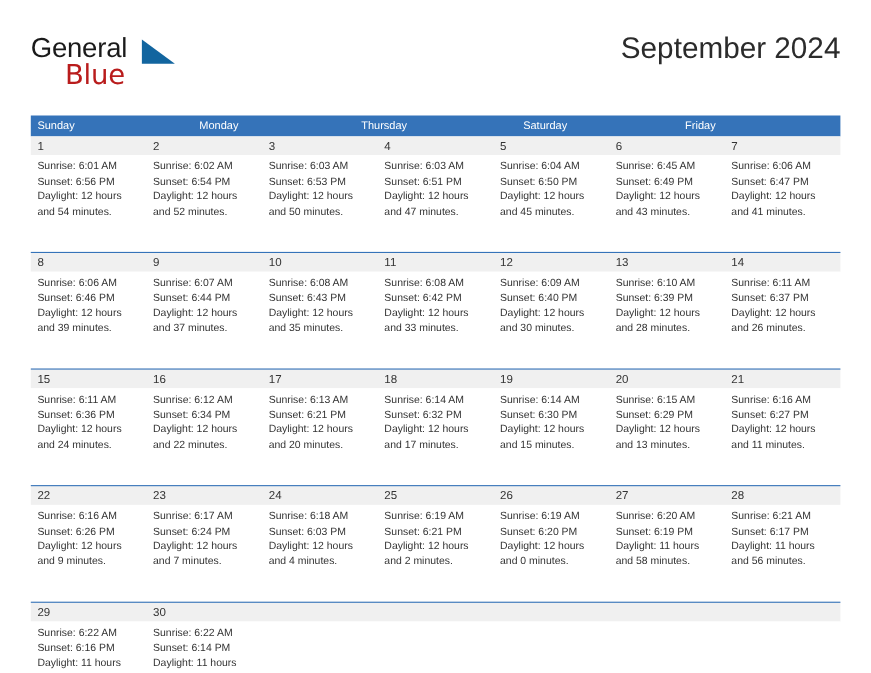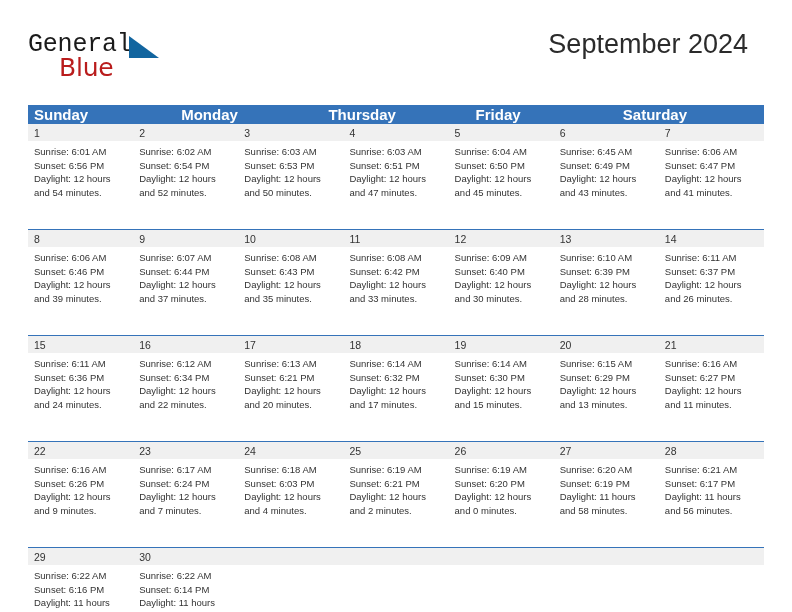--- a/index.html
+++ b/index.html
@@ -37,21 +37,21 @@
     width: 180px;
     height: 60px;
   }
   .brand-general {
     position: absolute;
     left: 0;
     top: 2px;
     font-size: 25px;
     letter-spacing: -0.2px;
     color: #1a1a1a;
-    font-family: Liberation Mono, monospace;
+    font-family: Liberation Sans, sans-serif;
     font-weight: 400;
   }
   .brand-blue {
     position: absolute;
     left: 31px;
     top: 25px;
     font-size: 25px;
     letter-spacing: -0.2px;
     color: #b91c1c;
     font-family: "DejaVu Sans", sans-serif;
@@ -62,21 +62,21 @@
     left: 101px;
     top: 8px;
     width: 0;
     height: 0;
     border-left: 30px solid #12659f;
     border-top: 22px solid transparent;
   }
 
   .title-block {
     position: absolute;
-    right: 16px;
+    right: 0;
     top: 0;
     text-align: right;
   }
   .cal-title {
     font-size: 27px;
     font-weight: 400;
     color: #2b2b2b;
     line-height: 32px;
     font-family: "Liberation Sans", sans-serif;
     white-space: nowrap;
@@ -99,26 +99,25 @@
   }
   .weekday-row {
     display: flex;
     background: #3573b9;
     height: 19px;
   }
   .weekday {
     flex: 1 1 0;
     box-sizing: border-box;
     padding: 3px 0 0 6px;
-    font-size: 15px;
+    font-size: 10px;
     color: #ffffff;
     line-height: 13px;
     white-space: nowrap;
     overflow: hidden;
-    font-weight: bold;
   }
 
   .week-row {
     position: relative;
   }
   .week-row .date-band {
     display: flex;
     background: #f0f0f0;
     border-top: 1px solid #3573b9;
     height: 17px;
@@ -173,22 +172,22 @@
     </div>
 
   </div>
 
   <div class="calendar">
 
     <div class="weekday-row">
       <div class="weekday">Sunday</div>
       <div class="weekday">Monday</div>
       <div class="weekday">Thursday</div>
+      <div class="weekday">Saturday</div>
       <div class="weekday">Friday</div>
-      <div class="weekday">Saturday</div>
     </div>
 
     <div class="week-row first">
       <div class="date-band">
         <div class="date-cell">1</div>
         <div class="date-cell">2</div>
         <div class="date-cell">3</div>
         <div class="date-cell">4</div>
         <div class="date-cell">5</div>
         <div class="date-cell">6</div>

